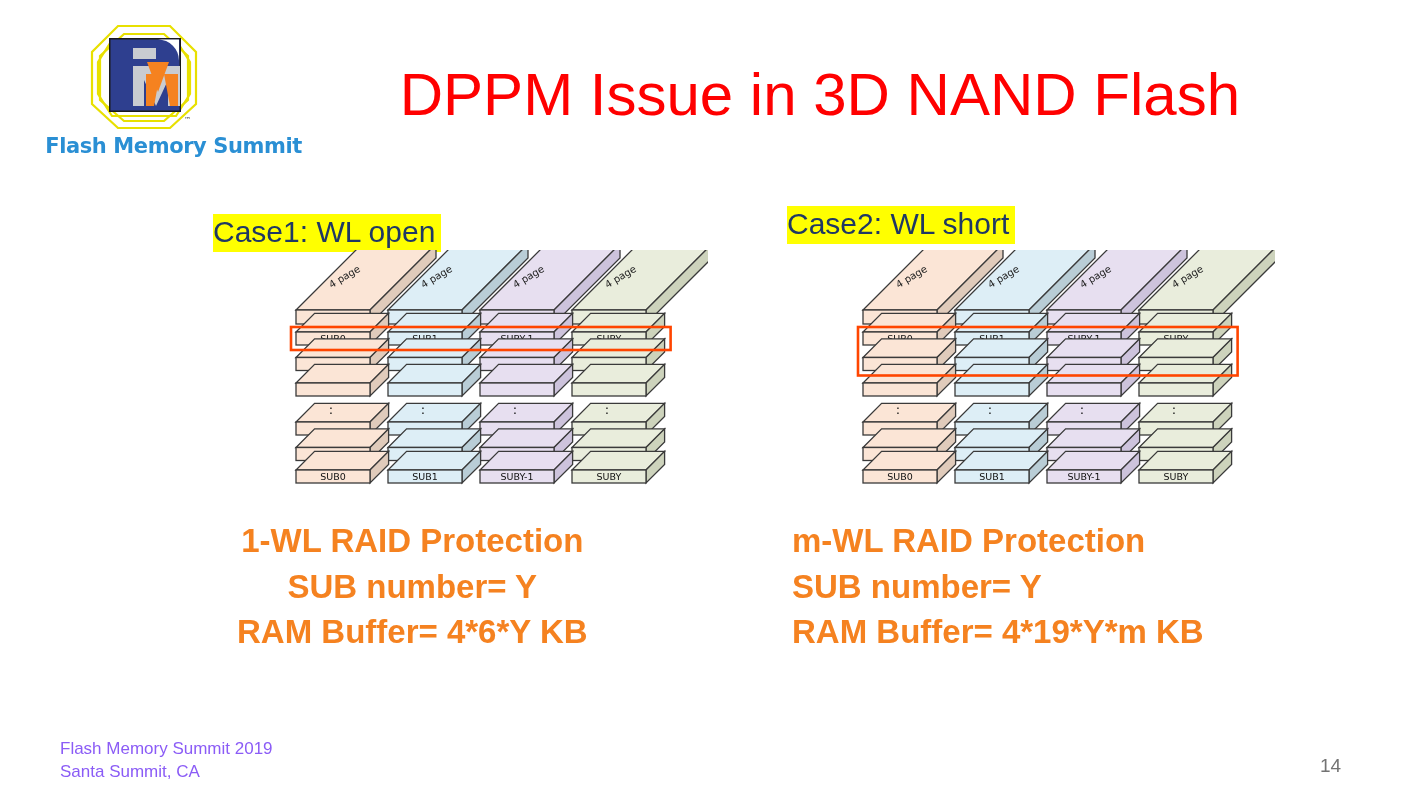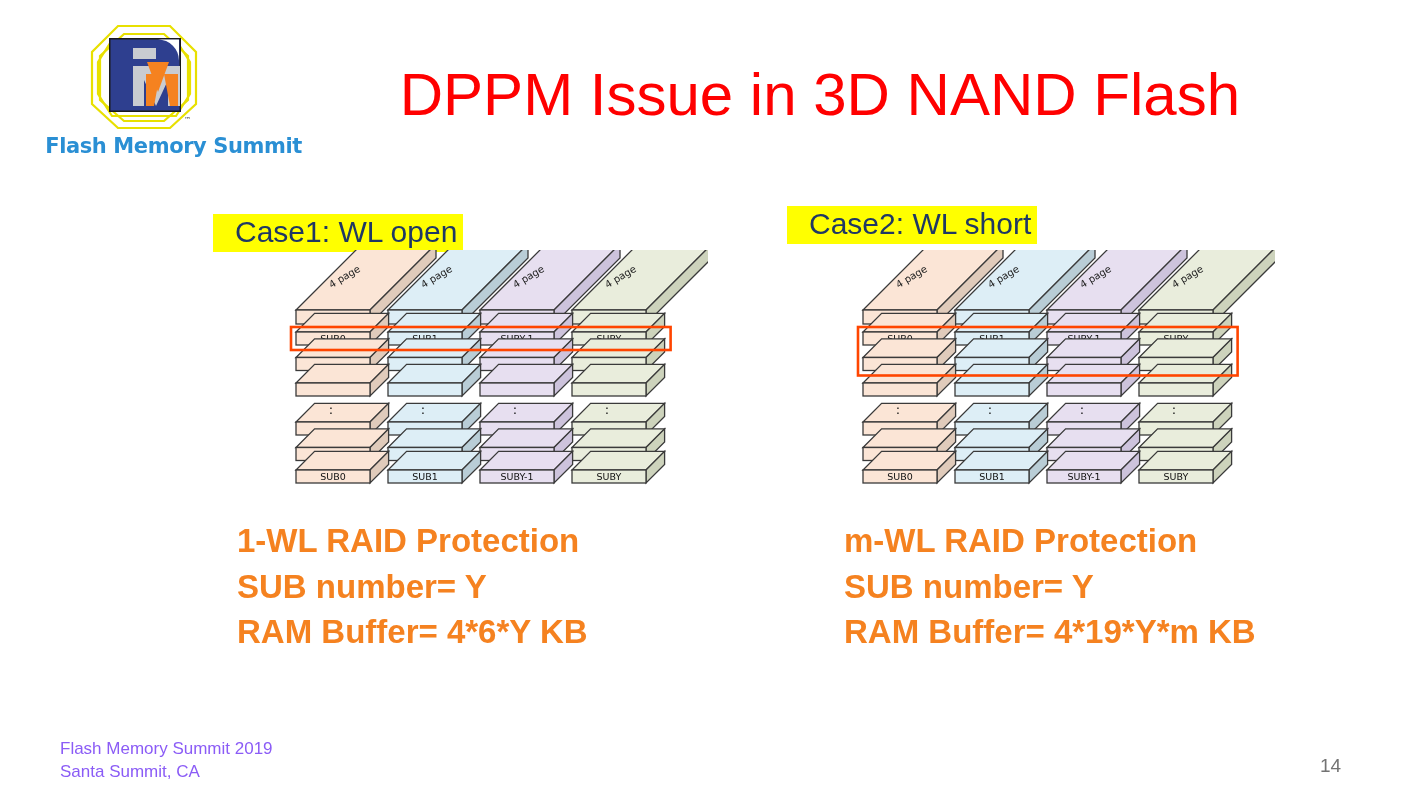--- a/index.html
+++ b/index.html
@@ -32,21 +32,21 @@
     font-family:"Liberation Sans", sans-serif;
     white-space:nowrap;
   }
 
   
   .case-heading {
     position:absolute;
     font-size:30px;
     color:#1f3864;
     background:#ffff00;
-    padding:2px 6px 4px 22px;
+    padding:2px 6px 4px 0;
     white-space:nowrap;
     line-height:1.05;
   }
   #case1-heading { left:213px; top:214px; }
   #case2-heading { left:787px; top:206px;text-align:right; }
 
   
   .diagram { position:absolute; top:250px; width:420px; height:245px; }
   #diagram-left  { left:288px; }
   #diagram-right { left:855px; }
@@ -54,22 +54,22 @@
 
   
   .spec-block {
     position:absolute;
     color:#f58220;
     font-weight:bold;
     font-size:33px;
     line-height:1.38;
     white-space:nowrap;
   }
-  #spec-left  { left:237px; top:518px; }
-  #spec-right { left:844px; top:518px; }
+  #spec-left  { left:237px; top:518px;text-align:center; }
+  #spec-right { left:792px; top:518px; }
 
   
   #footer-text {
     position:absolute; left:60px; top:738px;
     font-size:17px; color:#8b5cf6; line-height:1.35;
     white-space:nowrap;
   }
   #page-number {
     position:absolute; left:1320px; top:755px;
     font-size:19px; color:#737373;

